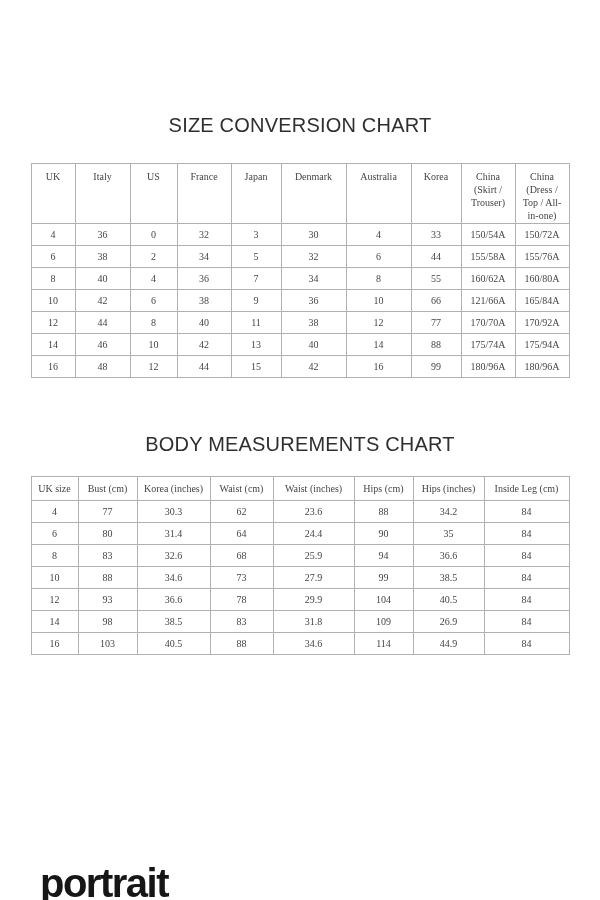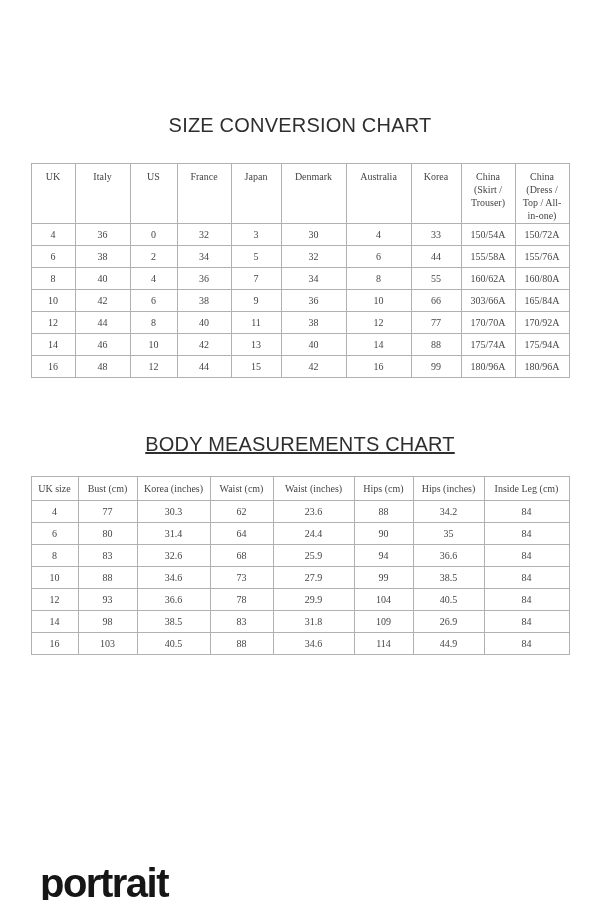--- a/index.html
+++ b/index.html
@@ -22,21 +22,21 @@
   .chart-title {
     margin: 0;
     text-align: center;
     font-family: "Liberation Sans", sans-serif;
     font-weight: 400;
     font-size: 20px;
     letter-spacing: 0.2px;
     color: #2f2f2f;
   }
   #size-title { padding-top: 114px; }
-  #body-title { margin-top: 55px; text-decoration: underline; }
+  #body-title { margin-top: 55px; }
 
   table {
     border-collapse: collapse;
     table-layout: fixed;
     width: 538px;
     margin: 16px auto;
   }
   #size-table { margin-top: 26px; }
   #body-table { margin-top: 20px; }
 
@@ -147,21 +147,21 @@
         </tr>
         <tr>
           <td>10</td>
           <td>42</td>
           <td>6</td>
           <td>38</td>
           <td>9</td>
           <td>36</td>
           <td>10</td>
           <td>66</td>
-          <td>303/66A</td>
+          <td>121/66A</td>
           <td>165/84A</td>
         </tr>
         <tr>
           <td>12</td>
           <td>44</td>
           <td>8</td>
           <td>40</td>
           <td>11</td>
           <td>38</td>
           <td>12</td>

